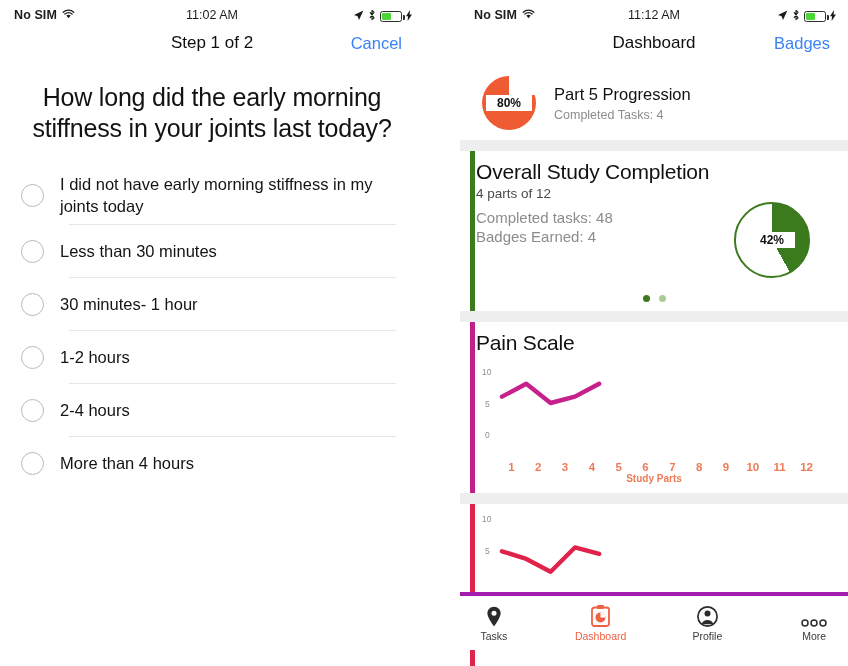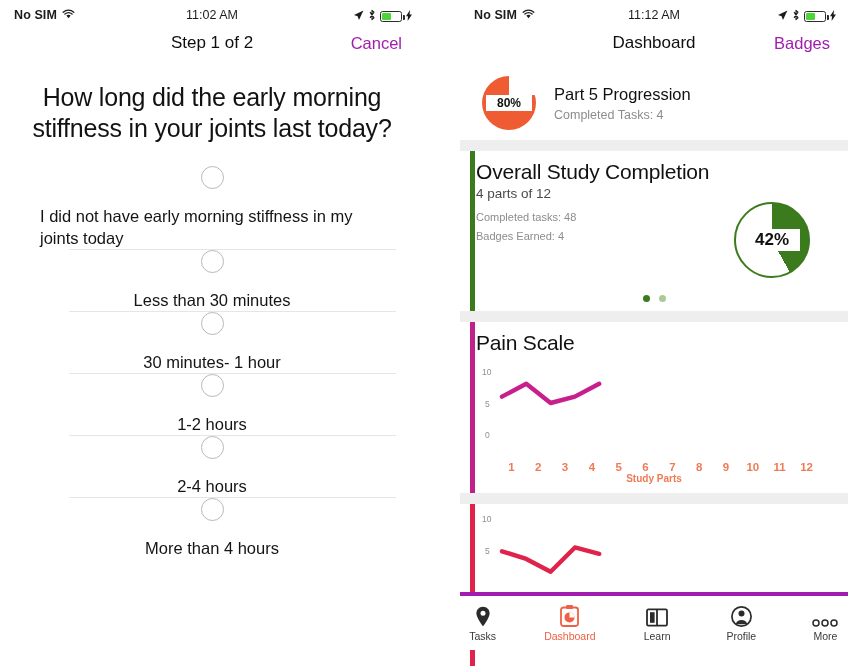--- a/index.html
+++ b/index.html
@@ -20,30 +20,30 @@
   .battery{width:22px;height:11px;border:1.4px solid #2b2b2b;border-radius:2.5px;
            position:relative;box-sizing:border-box;padding:1px;}
   .battery:after{content:"";position:absolute;right:-3.5px;top:3px;width:2px;height:5px;
                  background:#2b2b2b;border-radius:0 1px 1px 0;}
   .battery > i{display:block;height:100%;background:#4cd637;border-radius:1px;}
 
   
   .navbar{height:34px;position:relative;}
   .nav-title{position:absolute;left:0;right:0;top:3px;text-align:center;
              font-size:17px;font-weight:400;color:#0f0f0f;}
-  .nav-action{position:absolute;top:4px;font-size:16.5px;color:#a21caf;}
+  .nav-action{position:absolute;top:4px;font-size:16.5px;color:#3b82f6;}
   #cancel-button{right:22px;}
   #badges-button{right:18px;}
 
   
   .question{margin:18px 28px 0;text-align:center;font-size:25px;line-height:31px;
             color:#121212;font-weight:400;letter-spacing:-.2px;}
   .options{margin-top:22px;}
-  .option{display:flex;align-items:center;gap:16px;padding:0 40px;min-height:52px;
-          position:relative;flex-direction:column;}
+  .option{display:flex;align-items:center;gap:16px;padding:0 21px;min-height:52px;
+          position:relative;}
   .option.tall{min-height:58px;align-items:center;}
   .radio{width:23px;height:23px;border-radius:50%;border:1.6px solid #b9b9b9;
          flex:0 0 23px;box-sizing:border-box;background:#fff;}
   .opt-label{font-size:16.5px;color:#141414;line-height:22px;font-weight:400;}
   .divider{height:1px;background:#e6e6e6;margin:0 28px 0 69px;}
 
   
   .progress-row{display:flex;align-items:center;padding:12px 0 10px 22px;gap:18px;}
   .pie{position:relative;border-radius:50%;}
   #part-pie{width:54px;height:54px;
@@ -52,27 +52,27 @@
              background:#fff;color:#111;font-weight:700;padding:1px 11px;white-space:nowrap;}
   #part-pie .pie-label{font-size:12px;}
   .progress-text .ptitle{font-size:16.5px;color:#111;margin-bottom:4px;}
   .progress-text .psub{font-size:12.5px;color:#8c8c8c;}
 
   .gap{height:11px;background:#eeeeee;}
   .card{background:#fff;position:relative;padding-left:16px;}
   .accent{position:absolute;left:10px;top:0;bottom:0;width:5px;}
   .card-title{font-size:21px;color:#111;padding:9px 0 2px;letter-spacing:-.2px;}
   .card-sub{font-size:13.5px;color:#4a4a4a;padding-bottom:7px;}
-  .card-stat{font-size:11px;color:#8c8c8c;line-height:19px;}
+  .card-stat{font-size:15px;color:#8c8c8c;line-height:19px;}
 
   #overall-card{height:160px;}
   #overall-pie-wrap{position:absolute;right:38px;top:51px;}
   #overall-pie{width:76px;height:76px;border:2px solid #3b7a1d;box-sizing:border-box;
                background:conic-gradient(from 0deg,#3b7a1d 0deg 151deg,#ffffff 151deg 360deg);}
-  #overall-pie .pie-label{font-size:17px;}
+  #overall-pie .pie-label{font-size:12px;}
   .dots{position:absolute;left:0;right:0;bottom:9px;display:flex;justify-content:center;gap:9px;}
   .dot{width:7px;height:7px;border-radius:50%;}
   .dot.on{background:#3b7a1d;} .dot.off{background:#aacb96;}
 
   .chart-card{height:171px;}
   .chart{position:relative;width:100%;height:128px;}
   .chart svg{position:absolute;left:0;top:0;}
   .ylab{position:absolute;font-size:8.5px;color:#8f8f8f;}
   .xaxis{position:absolute;left:0;right:0;display:flex;font-size:11.5px;
          color:#ef7a55;font-weight:700;}
@@ -296,30 +296,20 @@
             <rect x="1" y="2.5" width="17" height="18.5" rx="2.4" fill="none" stroke="#ef6144" stroke-width="1.8"></rect>
             <rect x="6" y="0" width="7" height="4" rx="1.3" fill="#ef6144"></rect>
             <circle cx="9.5" cy="12.4" r="5" fill="#ef6144"></circle>
             <path d="M9.5 12.4V7.4a5 5 0 0 1 5 5Z" fill="#fff"></path>
           </svg>
       </span>
       <span class="tlabel">Dashboard</span>
     </div>
     <div class="tab">
       <span class="tabicon">
-        <svg width="22" height="19" viewBox="0 0 22 19">
-            <rect x="1" y="1.4" width="20" height="16.2" rx="1.4" fill="none" stroke="#2b2b2b" stroke-width="1.8"></rect>
-            <rect x="4" y="4.2" width="4.6" height="10.6" fill="#2b2b2b"></rect>
-            <line x1="11" y1="1.4" x2="11" y2="17.6" stroke="#2b2b2b" stroke-width="1.8"></line>
-          </svg>
-      </span>
-      <span class="tlabel">Learn</span>
-    </div>
-    <div class="tab">
-      <span class="tabicon">
         <svg width="21" height="21" viewBox="0 0 21 21">
             <circle cx="10.5" cy="10.5" r="9.6" fill="none" stroke="#2b2b2b" stroke-width="1.7"></circle>
             <circle cx="10.5" cy="7.6" r="3" fill="#2b2b2b"></circle>
             <path d="M4.6 18.2a6.3 6.3 0 0 1 11.8 0Z" fill="#2b2b2b"></path>
           </svg>
       </span>
       <span class="tlabel">Profile</span>
     </div>
     <div class="tab">
       <span class="tabicon">

